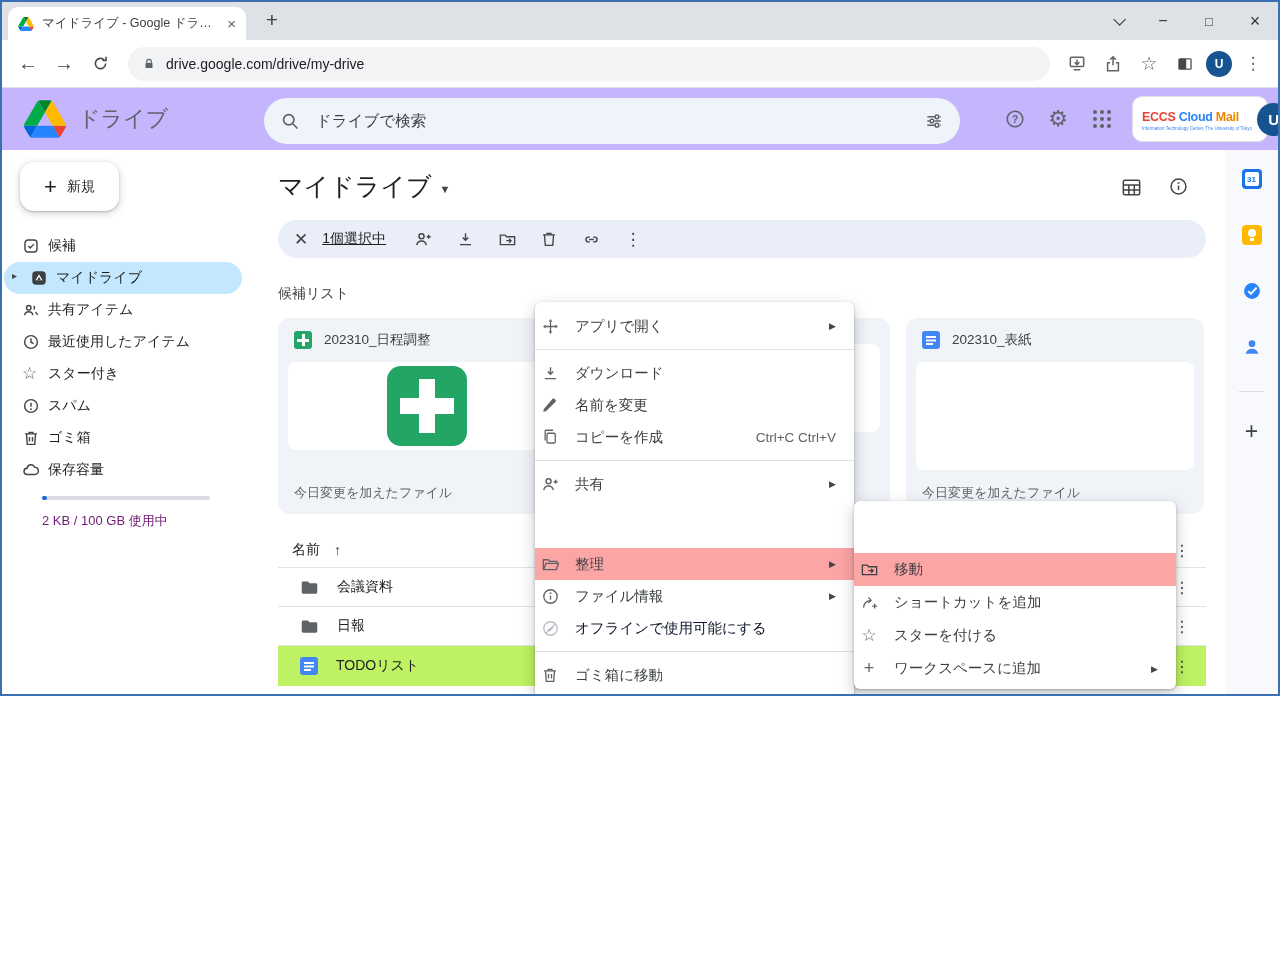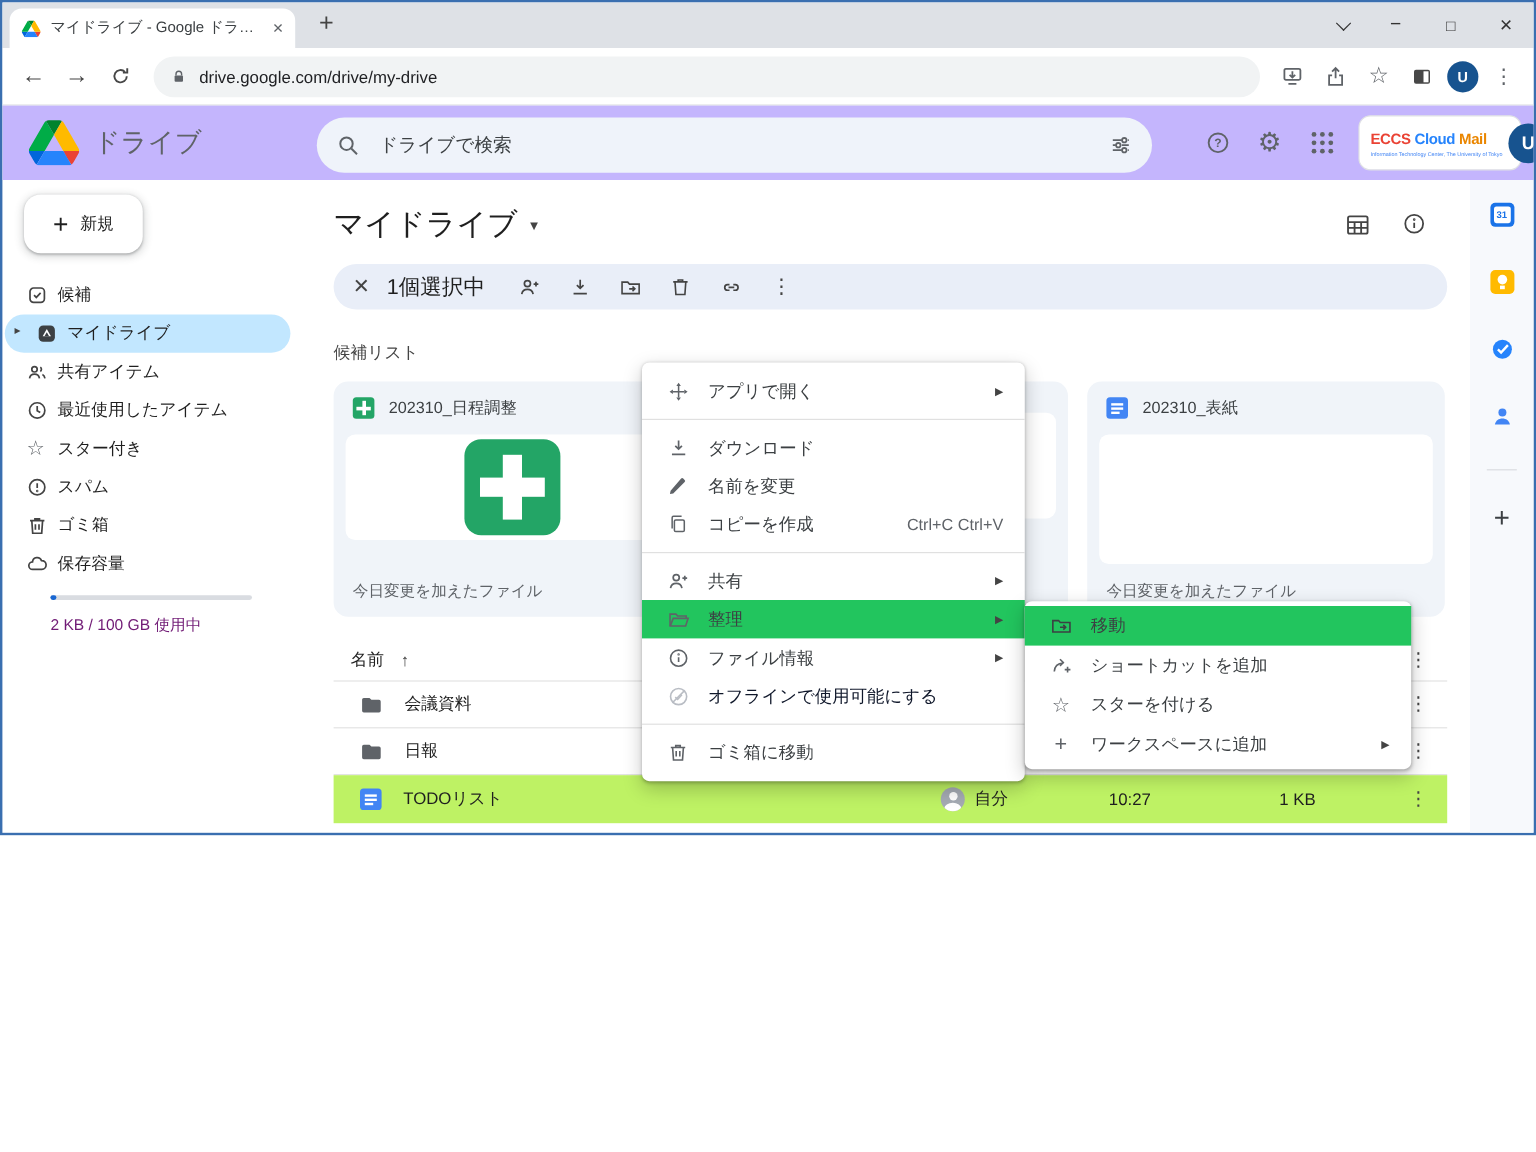--- a/index.html
+++ b/index.html
@@ -57,21 +57,21 @@
   .storagebar { position:absolute; left:40px; top:494px; width:168px; height:4px; border-radius:2px; background:#d9dce1; }
   .storagebar i { position:absolute; left:0; top:0; width:5px; height:4px; border-radius:2px; background:#1967d2; }
   .storage-text { position:absolute; left:40px; top:510px; font-size:13px; color:#701a75; }
 
   
   .page-title { position:absolute; left:276px; top:168px; font-size:25px; color:#1f1f1f; display:flex; align-items:center; gap:8px; }
   .page-title .dd { font-size:11px; color:#444; margin-top:4px; }
   .view-ic { position:absolute; top:174px; width:24px; height:24px; color:#444; }
   .selbar { position:absolute; left:276px; top:218px; width:928px; height:38px; border-radius:19px; background:#e9eef8; display:flex; align-items:center; padding:0 16px; gap:0; }
   .selbar .x { font-size:17px; color:#444; margin-right:14px; }
-  .sel-count { font-size:18px; color:#1f1f1f; margin-right:16px; }
+  .sel-count { font-size:14px; color:#1f1f1f; margin-right:16px;text-decoration:underline; }
   .selbar .sb-ic { width:42px; height:32px; display:flex; align-items:center; justify-content:center; color:#444; }
   .sugg-label { position:absolute; left:276px; top:283px; font-size:14px; color:#444; }
 
   .cards { position:absolute; left:276px; top:316px; display:flex; gap:16px; }
   .card { width:298px; height:196px; background:#f0f4f9; border-radius:12px; position:relative; }
   .card-head { display:flex; align-items:center; gap:12px; padding:13px 16px; }
   .card-title { font-size:13.5px; color:#3c4043; }
   .card-preview { margin:0 10px; background:#fff; border-radius:8px; height:96px; position:relative; }
   .card-caption { position:absolute; left:16px; bottom:12px; font-size:13px; color:#5f6368; }
   .sheets-big { position:absolute; left:50%; top:50%; transform:translate(-50%,-50%); width:80px; height:80px; background:#23a566; border-radius:14px; }
@@ -93,26 +93,26 @@
   .row-kebab { position:absolute; right:16px; top:50%; transform:translateY(-50%); font-size:16px; color:#444; }
   .owner { position:absolute; left:506px; display:flex; align-items:center; gap:8px; }
   .owner-av { width:20px; height:20px; border-radius:50%; background:#a5abb3; position:relative; overflow:hidden; }
   .owner-av:before { content:""; position:absolute; left:6.5px; top:4px; width:7px; height:7px; border-radius:50%; background:#fff; }
   .owner-av:after { content:""; position:absolute; left:3px; top:12.5px; width:14px; height:9px; border-radius:50%; background:#fff; }
   .cell-time { position:absolute; left:646px; }
   .cell-size { position:absolute; left:788px; }
 
   
   .menu { position:absolute; left:533px; top:300px; width:319px; background:#fff; border-radius:6px; box-shadow:0 1px 3px rgba(0,0,0,.25),0 6px 16px rgba(0,0,0,.22); padding:8px 0; z-index:20; }
-  .mi { height:32px; display:flex; align-items:center; padding:0 18px 0 20px; font-size:14.5px; color:#3c4043; }
+  .mi { height:32px; display:flex; align-items:center; padding:0 18px 0 5px; font-size:14.5px; color:#3c4043; }
   .mi .mic { width:20px; display:flex; justify-content:center; margin-right:15px; flex:none; }
   .mi .mil { flex:1; white-space:nowrap; }
   .mi .mia { font-size:9px; color:#444; }
   .mi .msc { font-size:13.5px; color:#5f6368; }
-  .mi.hl { background:#22c55e; }
+  .mi.hl { background:#fca5a5;margin-top:48px; }
   .mi.dis { color:#0f172a; }
   .mdiv { height:1px; background:#e0e0e0; margin:7px 0; }
   .submenu { position:absolute; left:852px; top:499px; width:322px; background:#fff; border-radius:6px; box-shadow:0 1px 3px rgba(0,0,0,.25),0 6px 16px rgba(0,0,0,.22); padding:4px 0; z-index:21; }
   .submenu .mi { height:33px; }
   .star-glyph { font-size:17px; color:#5f6368; line-height:1; }
 
   
   .corner-bg { position:absolute; left:1180px; top:914px; width:43px; height:44px; background:#f7f9fc; }
   .corner-fg { position:absolute; left:1180px; top:914px; width:43px; height:44px; background:#fff; border-bottom-right-radius:22px; }
   .rail { position:absolute; left:1223px; top:148px; width:53px; bottom:0; background:#f7f9fc; }

